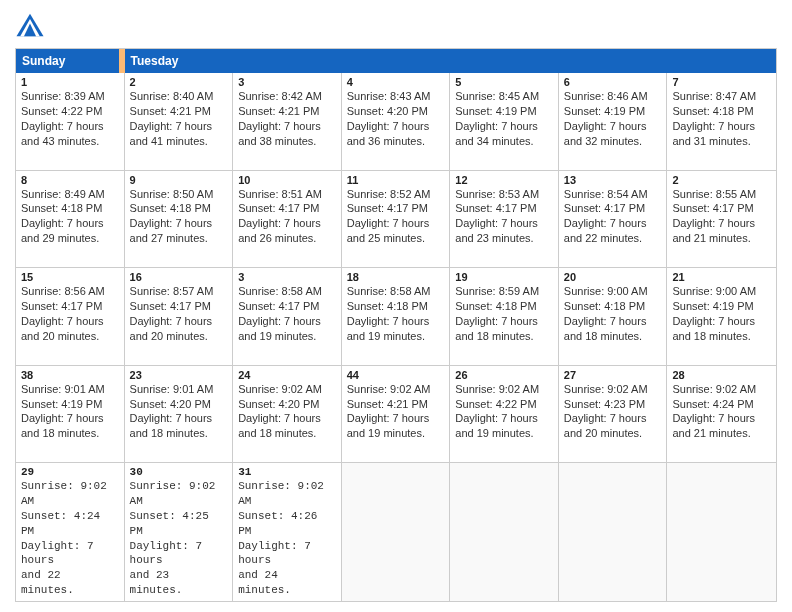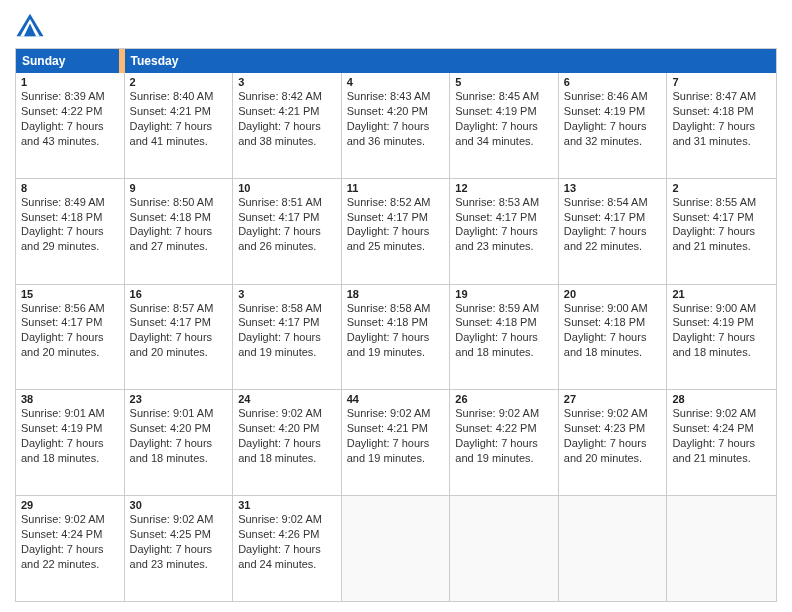--- a/index.html
+++ b/index.html
@@ -67,21 +67,21 @@
       flex: 1;
       display: flex;
       flex-direction: column;
     }
     .cal-row {
       display: grid;
       grid-template-columns: repeat(7, 1fr);
       flex: 1;
       border-bottom: 1px solid #ccc;
     }
-    .cal-row:last-child { border-bottom: none; }
+    .cal-row:last-child { border-bottom: none; font-family: Liberation Mono, monospace; }
     .cal-cell {
       border-right: 1px solid #ccc;
       padding: 3px 5px;
       font-size: 9px;
       color: #333;
       background: #fff;
       min-height: 0;
     }
     .cal-cell:last-child { border-right: none; }
     .cal-cell.empty { background: #f9f9f9; }

